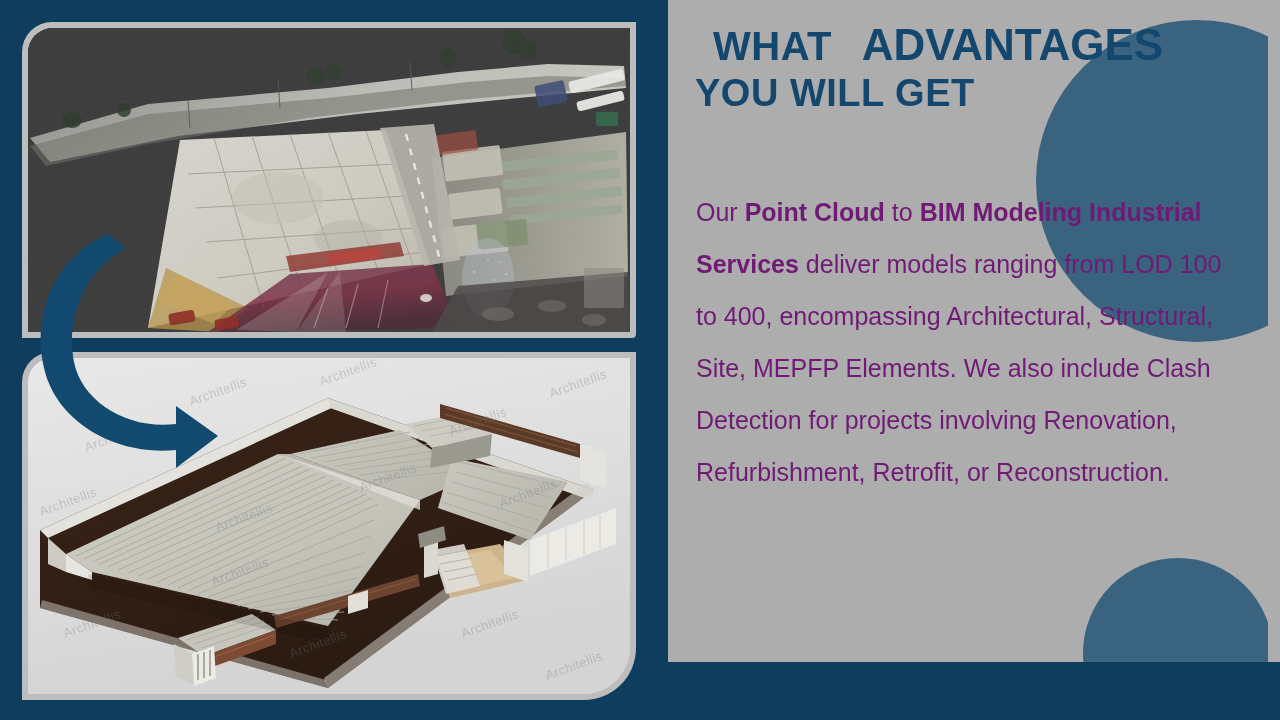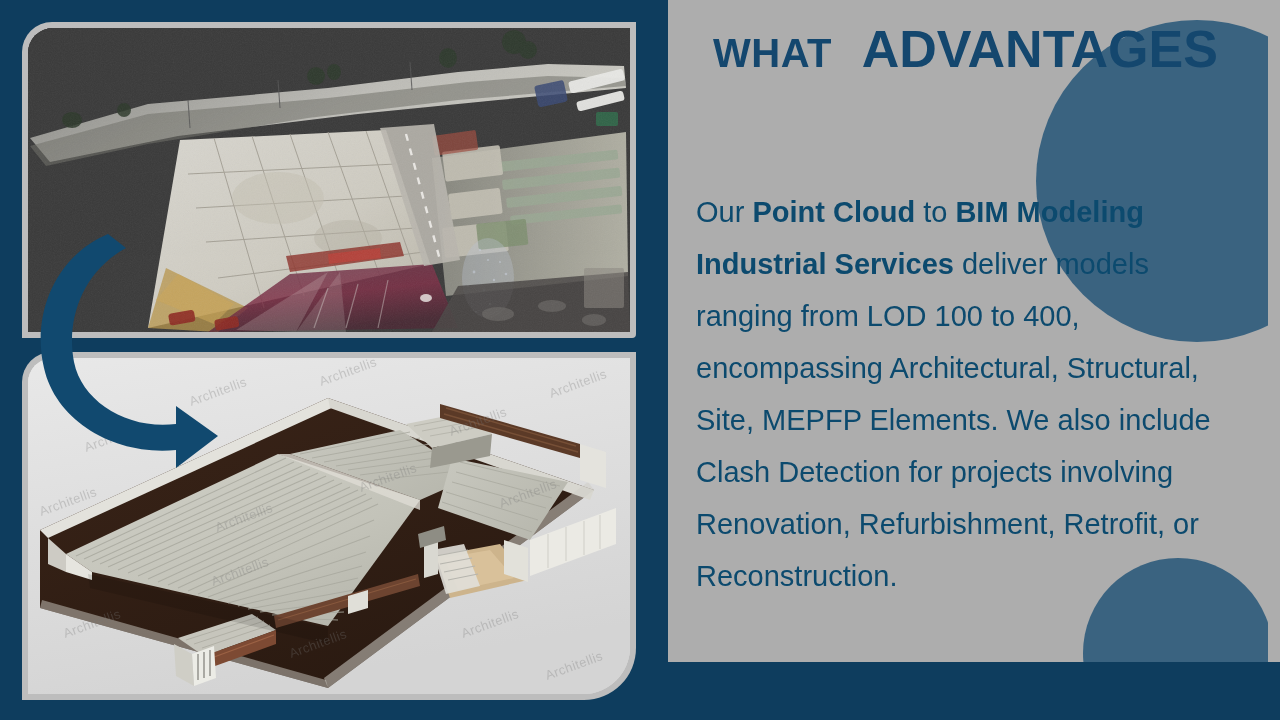--- a/index.html
+++ b/index.html
@@ -49,25 +49,25 @@
   .circle-tr{position:absolute;right:-90px;top:20px;width:322px;height:322px;
              border-radius:50%;background:#3a6380;}
   .circle-br{position:absolute;left:415px;top:558px;width:190px;height:190px;
              border-radius:50%;background:#3a6380;}
   .panel-edge{position:absolute;left:1268px;top:0;width:12px;height:662px;background:#adadad;}
 
   .headline{position:absolute;left:27px;top:22px;z-index:5;
             color:#14476e;line-height:1.06;}
   .hl-row1{font-size:0;white-space:nowrap;}
   .hl-what{font-size:40px;font-weight:bold;letter-spacing:.5px;vertical-align:baseline;margin-left:18px;}
-  .hl-adv{font-size:52px;font-weight:bold;letter-spacing:0px;vertical-align:baseline;}
+  .hl-adv{font-size:44px;font-weight:bold;letter-spacing:0px;vertical-align:baseline;}
   .hl-row2{font-size:38px;font-weight:bold;letter-spacing:.5px;margin-top:4px;white-space:nowrap;}
 
   .body-copy{position:absolute;left:28px;top:186px;width:530px;z-index:5;
-             font-size:29px;line-height:52px;color:#0c4a6e;}
+             font-size:25px;line-height:52px;color:#701a75;}
   .body-copy b{font-weight:bold;}
 </style>
 </head>
 <body>
 
 <div class="slide">
 
   <div class="left-col">
 
     <div class="card card-pc">
@@ -403,20 +403,21 @@
   </div>
 
   <div class="right-panel">
     <div class="circle-tr"></div>
     <div class="circle-br"></div>
 
     <div class="headline">
       <div class="hl-row1">
         <span class="hl-what">WHAT</span><span class="hl-what">&nbsp;</span><span class="hl-adv">ADVANTAGES</span>
       </div>
+      <div class="hl-row2">YOU WILL GET</div>
     </div>
 
     <div class="body-copy">
       <span>Our </span><b>Point Cloud</b><span> to </span><b>BIM Modeling Industrial Services</b><span> deliver models ranging from LOD 100 to 400, encompassing Architectural, Structural, Site, MEPFP Elements. We also include Clash Detection for projects involving Renovation, Refurbishment, Retrofit, or Reconstruction.</span>
     </div>
   </div>
   <div class="panel-edge"></div>
 
 </div>
 

